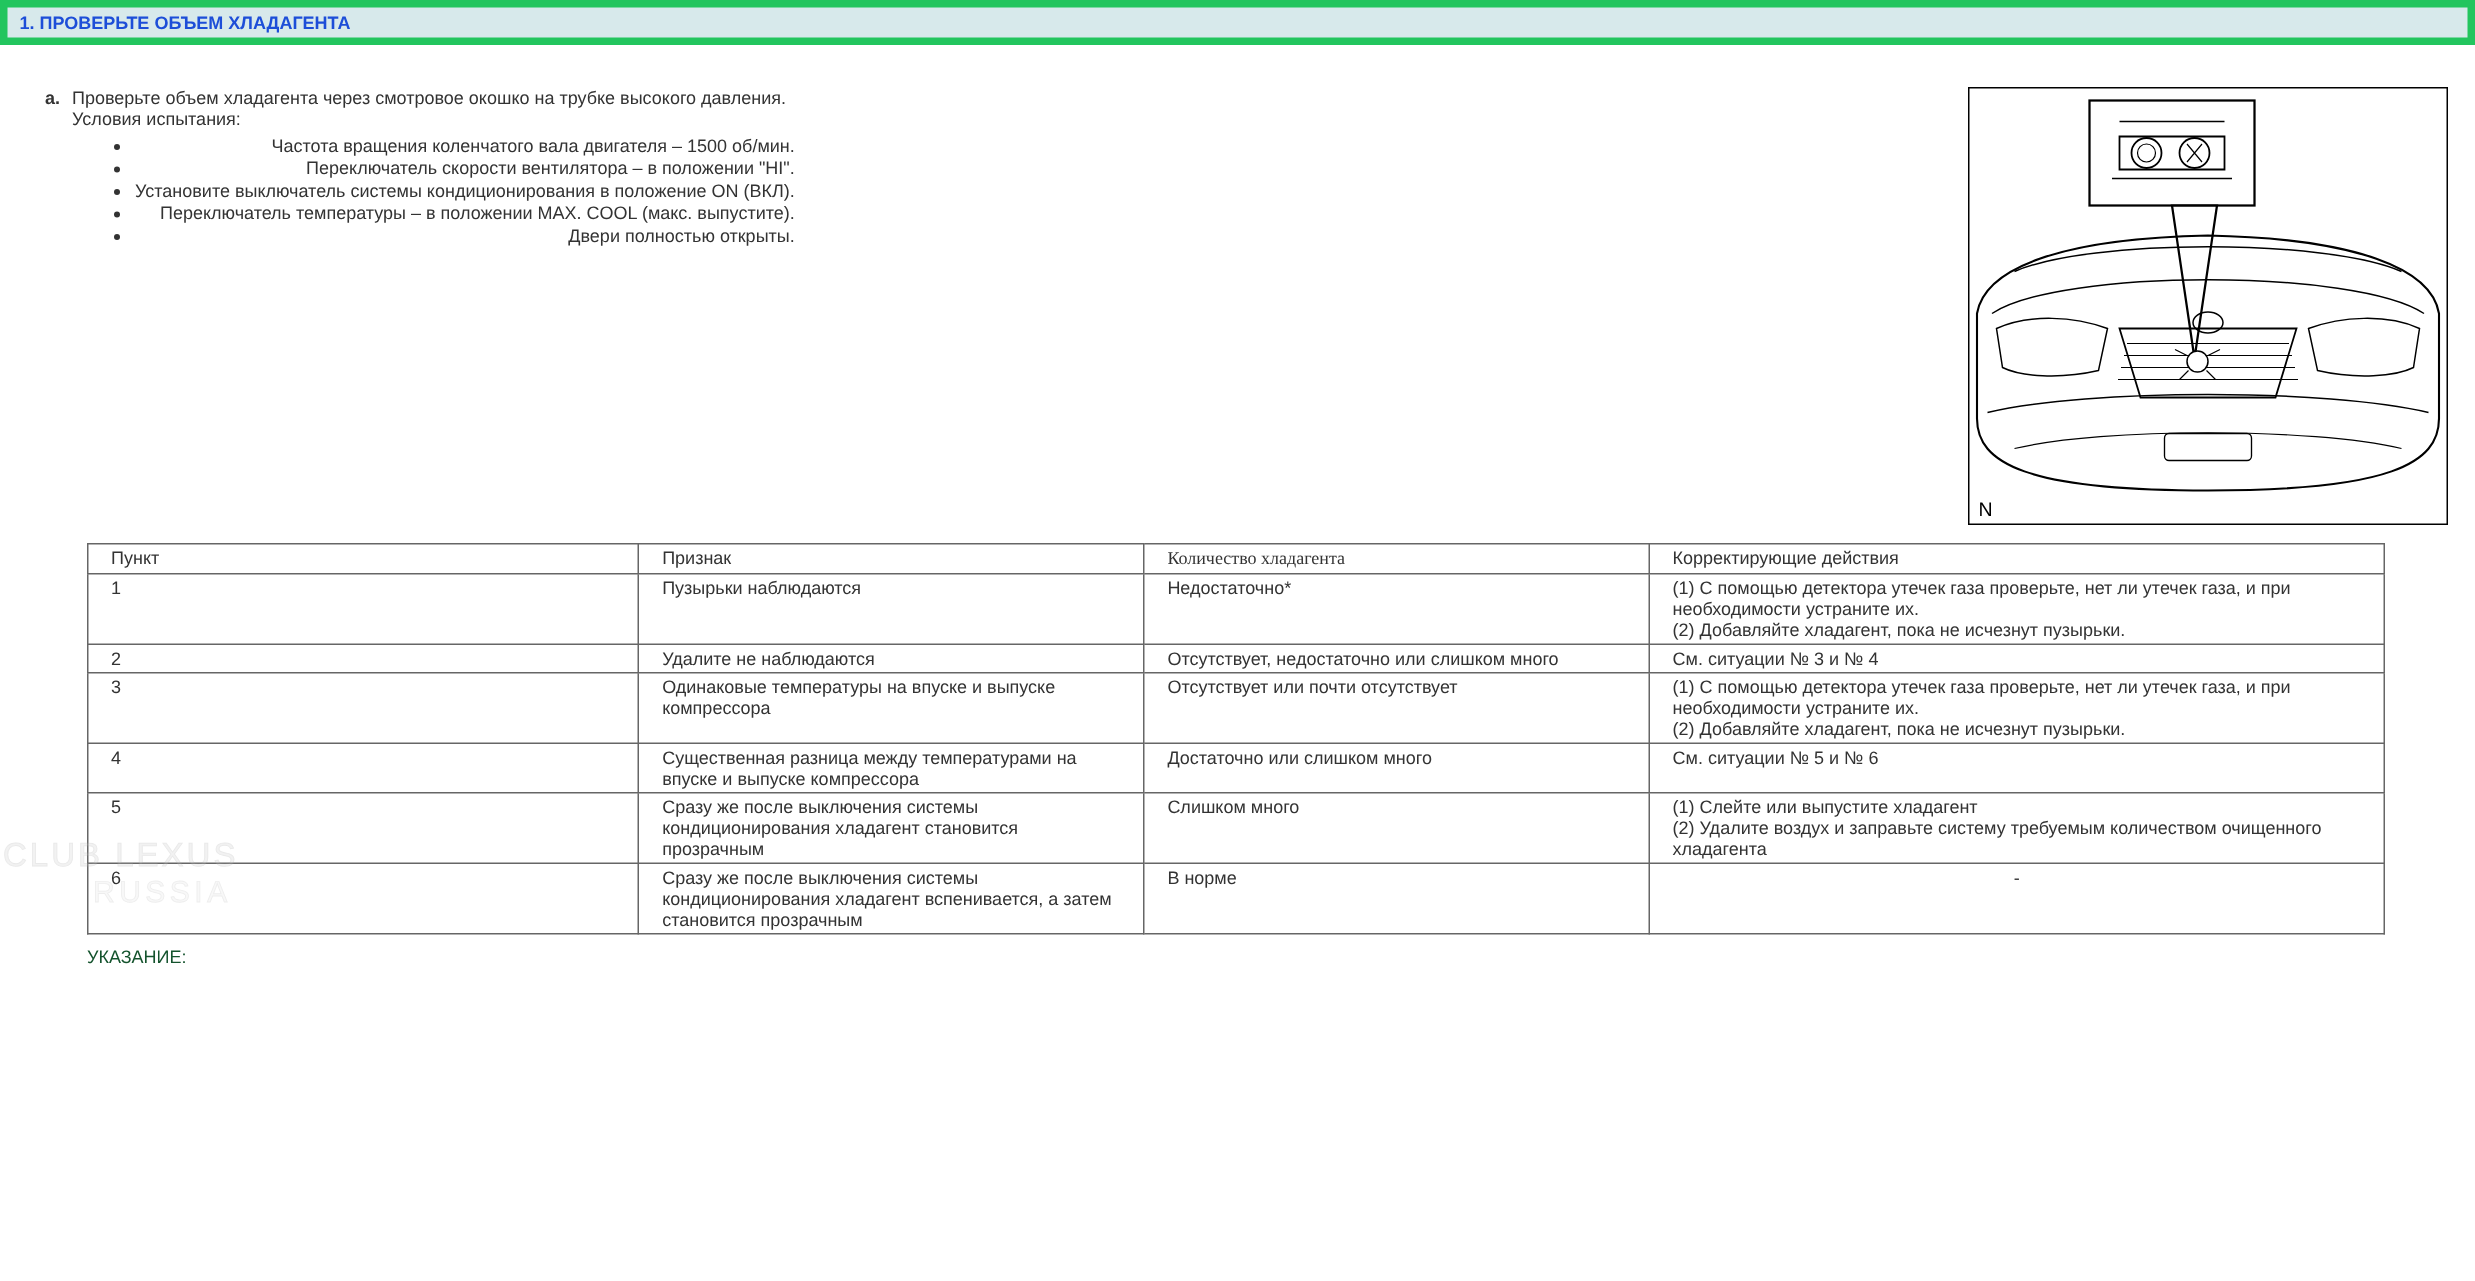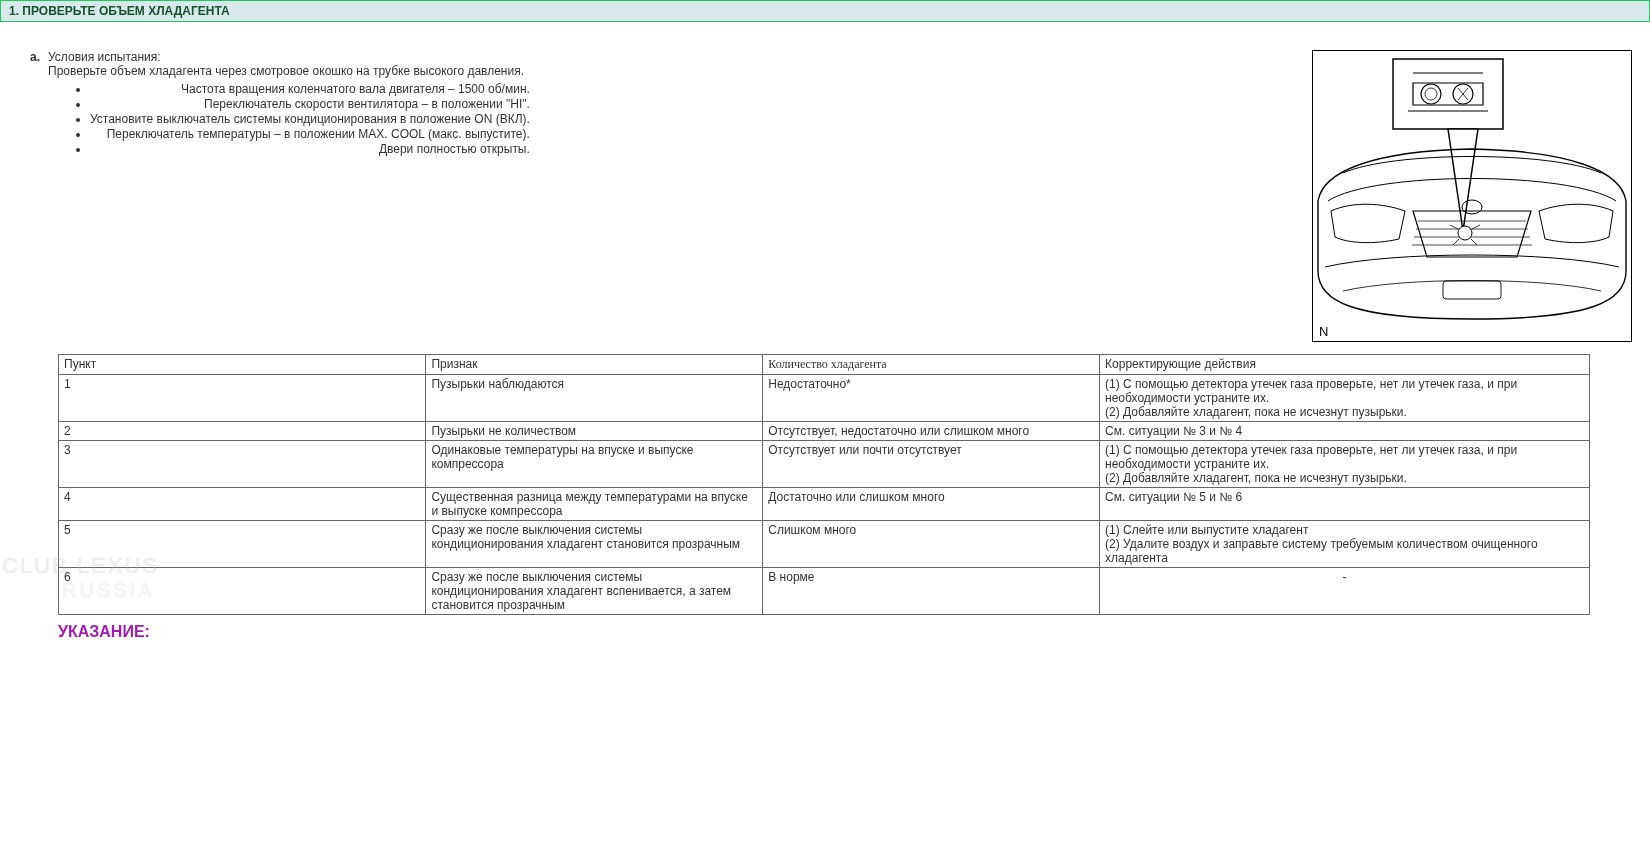--- a/index.html
+++ b/index.html
@@ -5,24 +5,24 @@
   body {
     margin: 0;
     padding: 0;
     font-family: Verdana, Arial, sans-serif;
     font-size: 12px;
     color: #333;
     background: #fff;
   }
   .section-header {
     background: #d7e9eb;
-    border: 1px solid #22c55e;
+    border: 5px solid #22c55e;
     padding: 3px 8px;
     font-weight: bold;
-    color: #14532d;
+    color: #1d4ed8;
     font-size: 12px;
     margin: 0;
   }
   .content-wrap {
     display: flex;
     align-items: flex-start;
     padding: 28px 18px 8px 30px;
     gap: 24px;
   }
   .text-block {
@@ -61,36 +61,36 @@
     font-size: 13px;
     color: #000;
   }
   table.data-table {
     border-collapse: collapse;
     width: calc(100% - 118px);
     margin: 4px 0 0 58px;
   }
   table.data-table td, table.data-table th {
     border: 1px solid #666;
-    padding: 2px 5px;
+    padding: 2px 15px;
     text-align: left;
     vertical-align: top;
     font-weight: normal;
     font-size: 12px;
   }
   .col-item { width: 24%; }
   .col-sign { width: 22%; }
   .col-amount { width: 22%; font-family: Liberation Serif, serif; }
   .col-action { width: 32%; }
   .td-center { text-align: center !important; }
   .hint-label {
-    color: #a21caf;
-    font-weight: bold;
+    color: #14532d;
+    font-weight: normal;
     margin: 8px 0 0 58px;
-    font-size: 16px;
+    font-size: 12px;
   }
   .hint-text {
     color: #2f8a2f;
     margin: 6px 0 0 66px;
     font-size: 11.5px;
   }
   .watermark {
     position: absolute;
     left: 2px;
     bottom: 34px;
@@ -107,22 +107,22 @@
   <div class="section-header">
     <span>1.</span>
     <span>ПРОВЕРЬТЕ ОБЪЕМ ХЛАДАГЕНТА</span>
   </div>
 
   <div class="content-wrap">
 
     <div class="text-block">
       <div class="list-letter">a.</div>
       <div>
+        <div>Проверьте объем хладагента через смотровое окошко на трубке высокого давления.</div>
         <div>Условия испытания:</div>
-        <div>Проверьте объем хладагента через смотровое окошко на трубке высокого давления.</div>
         <ul class="conditions">
           <li>Частота вращения коленчатого вала двигателя – 1500 об/мин.</li>
           <li>Переключатель скорости вентилятора – в положении "HI".</li>
           <li>Установите выключатель системы кондиционирования в положение ON (ВКЛ).</li>
           <li>Переключатель температуры – в положении MAX. COOL (макс. выпустите).</li>
           <li>Двери полностью открыты.</li>
         </ul>
       </div>
     </div>
 
@@ -180,21 +180,21 @@
     </tr>
     <tr>
       <td>1</td>
       <td>Пузырьки наблюдаются</td>
       <td>Недостаточно*</td>
       <td style="white-space:pre-line;">(1) С помощью детектора утечек газа проверьте, нет ли утечек газа, и при необходимости устраните их.
 (2) Добавляйте хладагент, пока не исчезнут пузырьки.</td>
     </tr>
     <tr>
       <td>2</td>
-      <td>Пузырьки не количеством</td>
+      <td>Удалите не наблюдаются</td>
       <td>Отсутствует, недостаточно или слишком много</td>
       <td>См. ситуации № 3 и № 4</td>
     </tr>
     <tr>
       <td>3</td>
       <td>Одинаковые температуры на впуске и выпуске компрессора</td>
       <td>Отсутствует или почти отсутствует</td>
       <td style="white-space:pre-line;">(1) С помощью детектора утечек газа проверьте, нет ли утечек газа, и при необходимости устраните их.
 (2) Добавляйте хладагент, пока не исчезнут пузырьки.</td>
     </tr>

